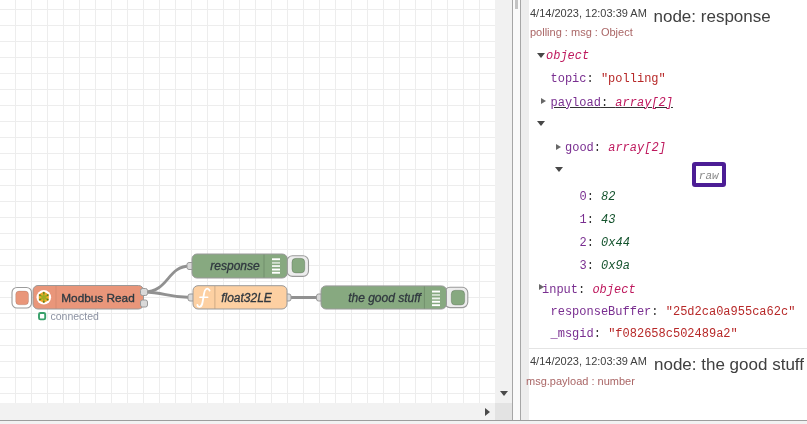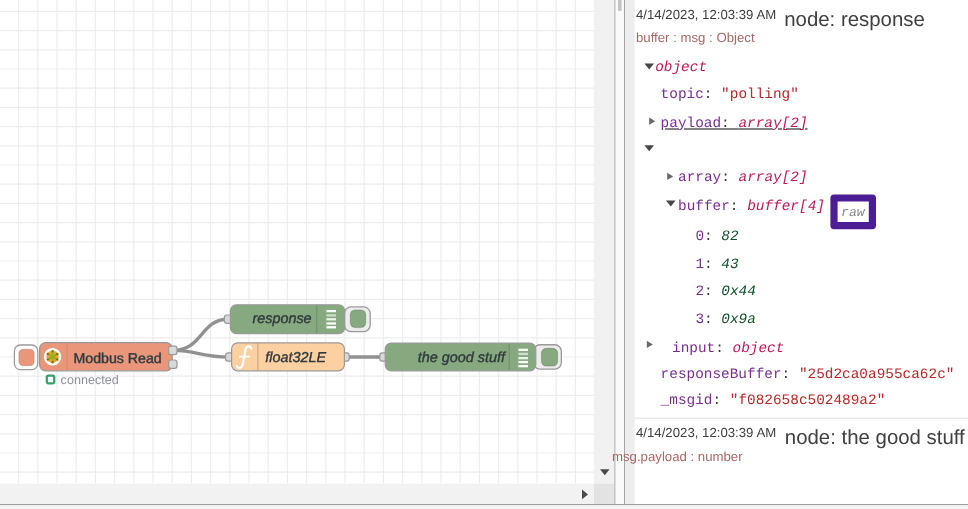--- a/index.html
+++ b/index.html
@@ -27,21 +27,21 @@
   .meta{position:absolute;font-size:11px;color:#404040;white-space:pre;}
   .mname{font-size:17px;}
   .topicline{position:absolute;font-size:11px;color:#a66;white-space:pre;}
   .mrow{position:absolute;font-family:"Liberation Mono",monospace;font-size:12px;color:#333;white-space:pre;}
   .key{color:#792e90;}
   .str{color:#b72828;}
   .num{color:#14532d;font-style:italic;}
   .typ{font-style:italic;color:#be185d;}
   .exp{position:absolute;width:0;height:0;border-left:4.5px solid transparent;border-right:4.5px solid transparent;border-top:5.5px solid #474747;}
   .col{position:absolute;width:0;height:0;border-top:3.6px solid transparent;border-bottom:3.6px solid transparent;border-left:5.6px solid #686868;}
-  #rawbtn{position:absolute;left:692px;top:162px;width:25.5px;height:17px;border:6px solid #4c1d95;border-radius:3px;
+  #rawbtn{position:absolute;left:692px;top:162px;width:25.5px;height:17px;border:4px solid #4c1d95;border-radius:3px;
       font-family:"Liberation Mono",monospace;font-style:italic;font-size:11px;color:#888;text-align:center;line-height:21px;}
   #msgsep{position:absolute;left:529px;top:348px;width:278px;height:1px;background:#e4e4e4;}
 </style>
 </head>
 <body>
 <div id="app">
   <div id="canvas">
     <svg width="496" height="403" viewBox="0 0 496 403" style="position:absolute;left:0;top:0">
       <path d="M15.5,0 V403 M31.5,0 V403 M47.5,0 V403 M63.5,0 V403 M79.5,0 V403 M95.5,0 V403 M111.5,0 V403 M127.5,0 V403 M143.5,0 V403 M159.5,0 V403 M175.5,0 V403 M191.5,0 V403 M207.5,0 V403 M223.5,0 V403 M239.5,0 V403 M255.5,0 V403 M271.5,0 V403 M287.5,0 V403 M303.5,0 V403 M319.5,0 V403 M335.5,0 V403 M351.5,0 V403 M367.5,0 V403 M383.5,0 V403 M399.5,0 V403 M415.5,0 V403 M431.5,0 V403 M447.5,0 V403 M463.5,0 V403 M479.5,0 V403 M0,9.5 H495 M0,25.5 H495 M0,41.5 H495 M0,57.5 H495 M0,73.5 H495 M0,89.5 H495 M0,105.5 H495 M0,121.5 H495 M0,137.5 H495 M0,153.5 H495 M0,169.5 H495 M0,185.5 H495 M0,201.5 H495 M0,217.5 H495 M0,233.5 H495 M0,249.5 H495 M0,265.5 H495 M0,281.5 H495 M0,297.5 H495 M0,313.5 H495 M0,329.5 H495 M0,345.5 H495 M0,361.5 H495 M0,377.5 H495 M0,393.5 H495" stroke="#ededed" stroke-width="1" fill="none"></path>
 
@@ -135,38 +135,37 @@
   <div id="sepcol"></div>
   <div id="septhumb"></div>
   <div id="sepline2"></div>
   <div id="sidestrip"></div>
   <div id="bottomline"></div>
   <div id="bottomband"></div>
   <div id="sidebar"></div>
 
   <div class="meta" style="left:530px;top:6.5px;">4/14/2023, 12:03:39 AM</div>
   <div class="meta mname" style="left:653.5px;top:6.5px;">node: response</div>
-  <div class="topicline" style="left:530px;top:25.5px;">buffer : msg : Object</div>
+  <div class="topicline" style="left:530px;top:25.5px;">polling : msg : Object</div>
   <div class="exp" style="left:537.3px;top:53.2px;"></div>
   <div class="mrow" style="left:546px;top:49px;"><span class="typ">object</span></div>
   <div class="mrow" style="left:550.5px;top:71.5px;"><span class="key">topic</span>: <span class="str">"polling"</span></div>
   <div class="col" style="left:541px;top:98.2px;"></div>
   <div class="mrow" style="left:550.5px;top:95.5px;text-decoration:underline;"><span class="key">payload</span>: <span class="typ">array[2]</span></div>
   <div class="exp" style="left:537.3px;top:121px;"></div>
   <div class="col" style="left:556.4px;top:143.6px;"></div>
-  <div class="mrow" style="left:565px;top:140.5px;"><span class="key">array</span>: <span class="typ">array[2]</span></div>
+  <div class="mrow" style="left:565px;top:140.5px;"><span class="key">good</span>: <span class="typ">array[2]</span></div>
   <div class="exp" style="left:555.3px;top:166.9px;"></div>
-  <div class="mrow" style="left:565px;top:165px;"><span class="key">buffer</span>: <span class="typ">buffer[4]</span></div>
   <div id="rawbtn">raw</div>
   <div class="mrow" style="left:579.5px;top:190px;"><span class="key">0</span>: <span class="num">82</span></div>
   <div class="mrow" style="left:579.5px;top:213px;"><span class="key">1</span>: <span class="num">43</span></div>
   <div class="mrow" style="left:579.5px;top:235.5px;"><span class="key">2</span>: <span class="num">0x44</span></div>
   <div class="mrow" style="left:579.5px;top:258.5px;"><span class="key">3</span>: <span class="num">0x9a</span></div>
   <div class="col" style="left:538.7px;top:284px;"></div>
-  <div class="mrow" style="left:560px;top:282.5px;text-align:center;"><span class="key">input</span>: <span class="typ">object</span></div>
+  <div class="mrow" style="left:542px;top:282.5px;text-align:center;"><span class="key">input</span>: <span class="typ">object</span></div>
   <div class="mrow" style="left:550.5px;top:304.5px;"><span class="key">responseBuffer</span>: <span class="str">"25d2ca0a955ca62c"</span></div>
   <div class="mrow" style="left:550.5px;top:327px;"><span class="key">_msgid</span>: <span class="str">"f082658c502489a2"</span></div>
   <div id="msgsep"></div>
 
   <div class="meta" style="left:530px;top:354.5px;">4/14/2023, 12:03:39 AM</div>
   <div class="meta mname" style="left:654px;top:354.5px;text-align:center;">node: the good stuff</div>
-  <div class="topicline" style="left:510px;top:375px;">msg.payload : number</div>
+  <div class="topicline" style="left:526px;top:375px;">msg.payload : number</div>
 </div>
 
 </body></html>

